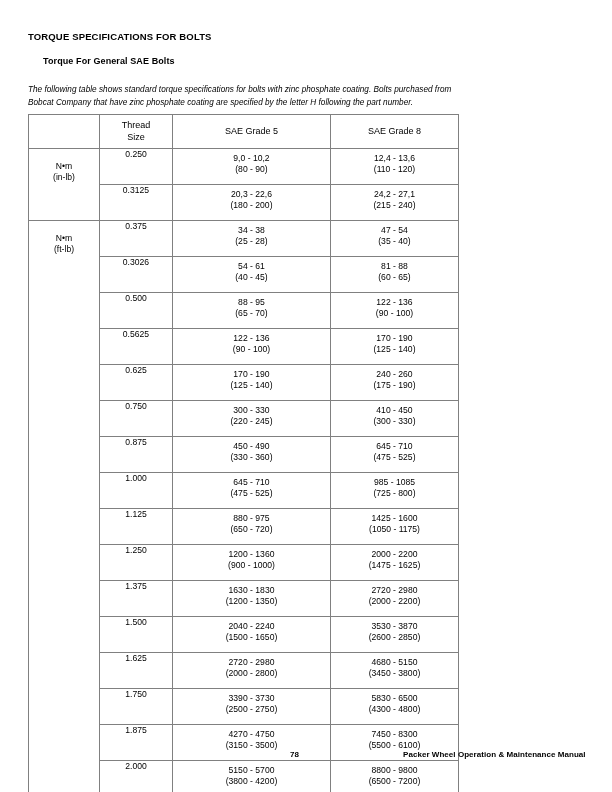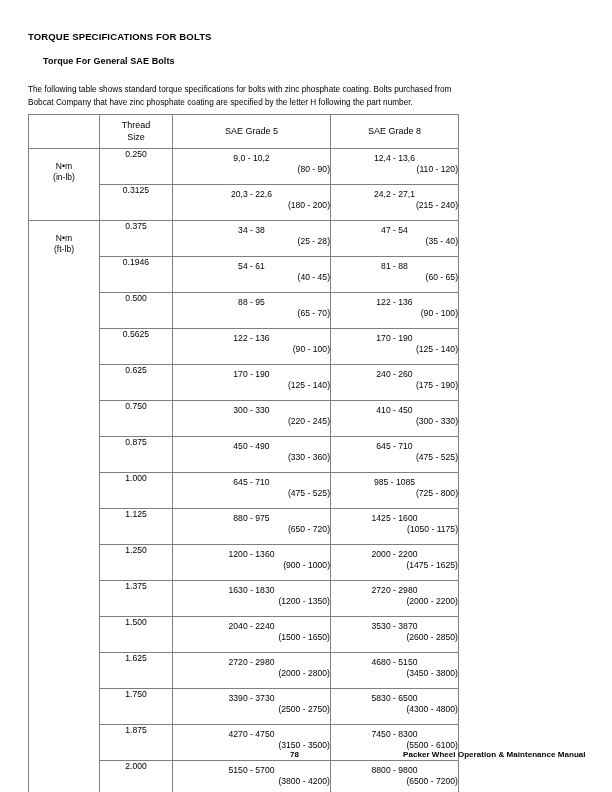--- a/index.html
+++ b/index.html
@@ -40,21 +40,21 @@
   }
   .intro {
     position: absolute;
     left: 28px;
     top: 84px;
     width: 560px;
     font-size: 8.2px;
     line-height: 12.6px;
     letter-spacing: 0.02px;
   }
-  .intro p { margin: 0; }
+  .intro p { margin: 0; font-style: italic; }
 
   
   .torque-table {
     position: absolute;
     left: 28px;
     top: 114px;
     width: 430px;
     border-collapse: collapse;
     table-layout: fixed;
   }
@@ -88,21 +88,21 @@
   td.thread-cell {
     vertical-align: top;
   }
   td.val-cell {
     vertical-align: top;
     padding-top: 4px;
     padding-bottom: 3px;
     height: 28px;
   }
   .val-primary { display: block; }
-  .val-secondary { display: block; text-align: right; }
+  .val-secondary { display: block; }
 
   
   .footer {
     position: absolute;
     left: 28px;
     top: 750px;
     width: 560px;
     height: 14px;
   }
   .page-number {
@@ -183,21 +183,21 @@
           <td class="val-cell">
             <span class="val-primary">34 - 38</span>
             <span class="val-secondary">(25 - 28)</span>
           </td>
           <td class="val-cell">
             <span class="val-primary">47 - 54</span>
             <span class="val-secondary">(35 - 40)</span>
           </td>
         </tr>
         <tr>
-          <td class="thread-cell">0.1946</td>
+          <td class="thread-cell">0.3026</td>
           <td class="val-cell">
             <span class="val-primary">54 - 61</span>
             <span class="val-secondary">(40 - 45)</span>
           </td>
           <td class="val-cell">
             <span class="val-primary">81 - 88</span>
             <span class="val-secondary">(60 - 65)</span>
           </td>
         </tr>
         <tr>

